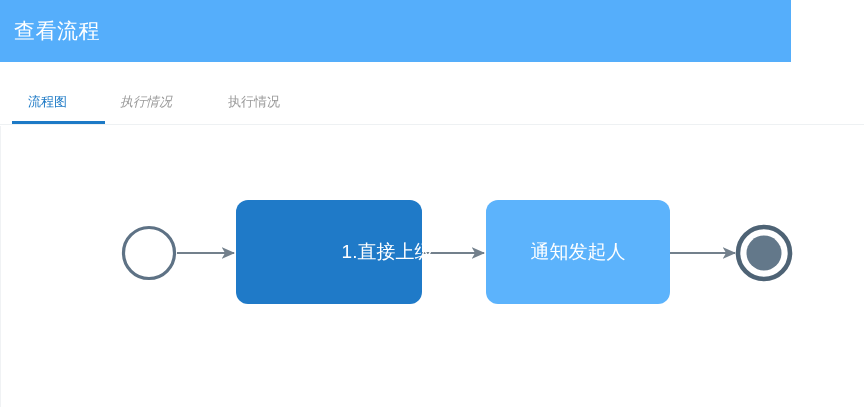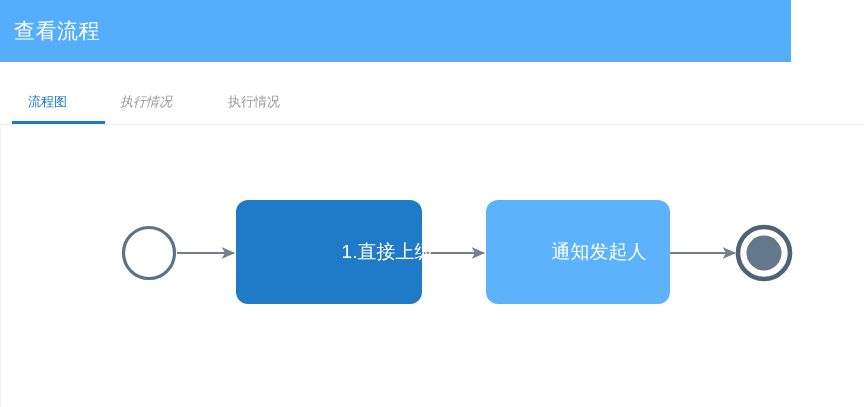--- a/index.html
+++ b/index.html
@@ -119,21 +119,20 @@
   .node-label-task1 {
     left: 235px;
     top: 114px;
     width: 207px;
     margin-left: 48px;
   }
   .node-label-task2 {
     left: 485px;
     top: 114px;
     width: 184px;
-    margin-left: 21px;
   }
 
   .node-hit {
     position: absolute;
     cursor: pointer;
   }
   .hit-start { left: 121px; top: 100px;  width: 54px;  height: 54px; border-radius: 50%; }
   .hit-task1 { left: 235px; top: 74px;   width: 186px; height: 104px; border-radius: 12px; }
   .hit-task2 { left: 485px; top: 74px;   width: 184px; height: 104px; border-radius: 12px; }
   .hit-end   { left: 736px; top: 100px;  width: 55px;  height: 55px; border-radius: 50%; }

